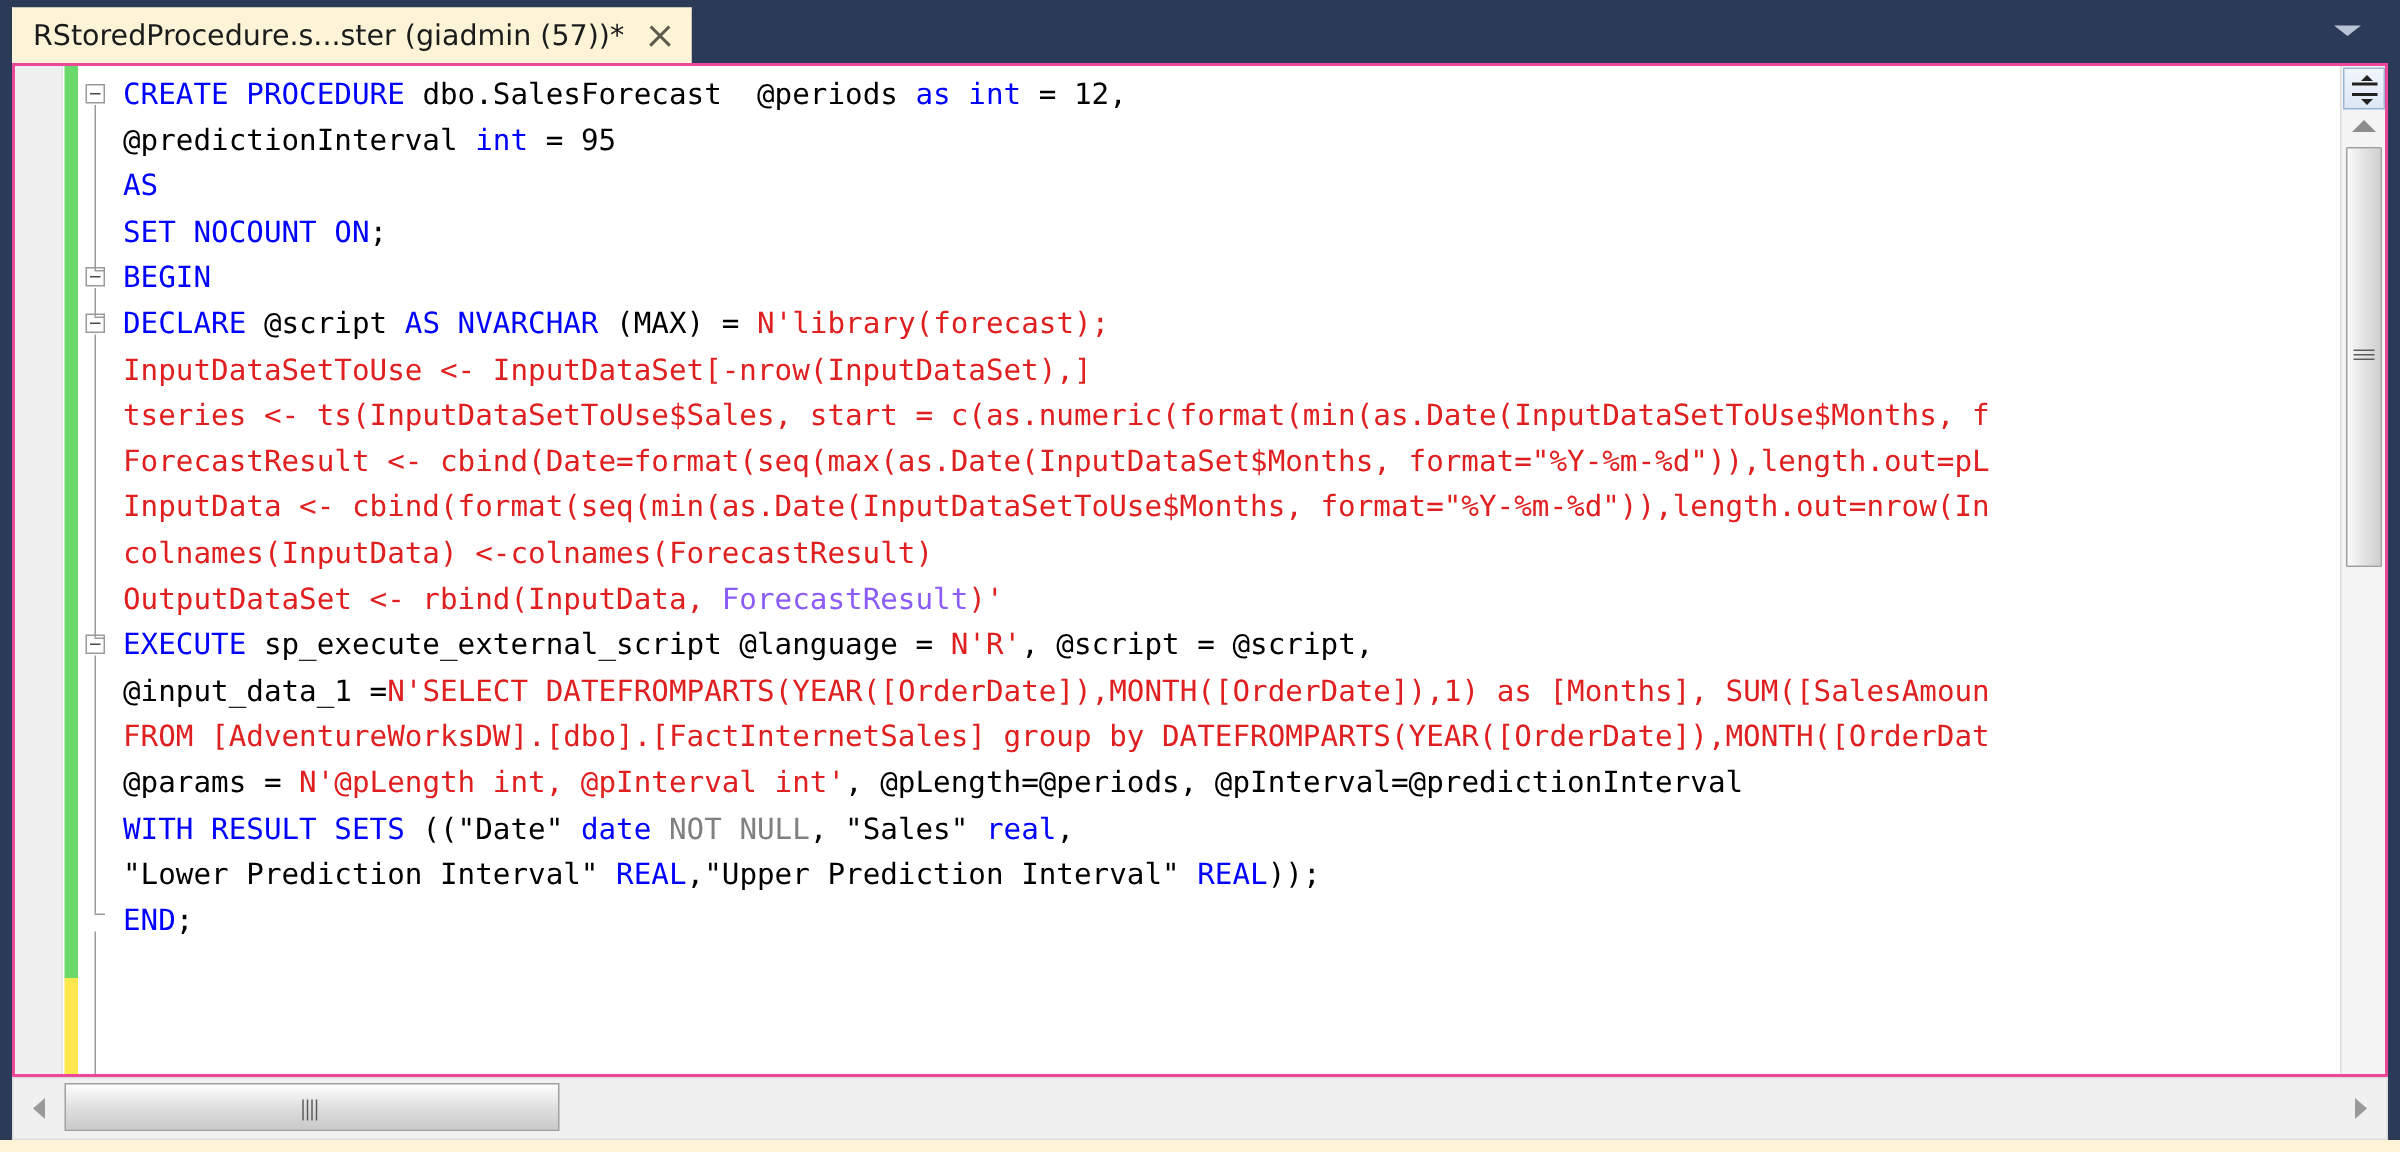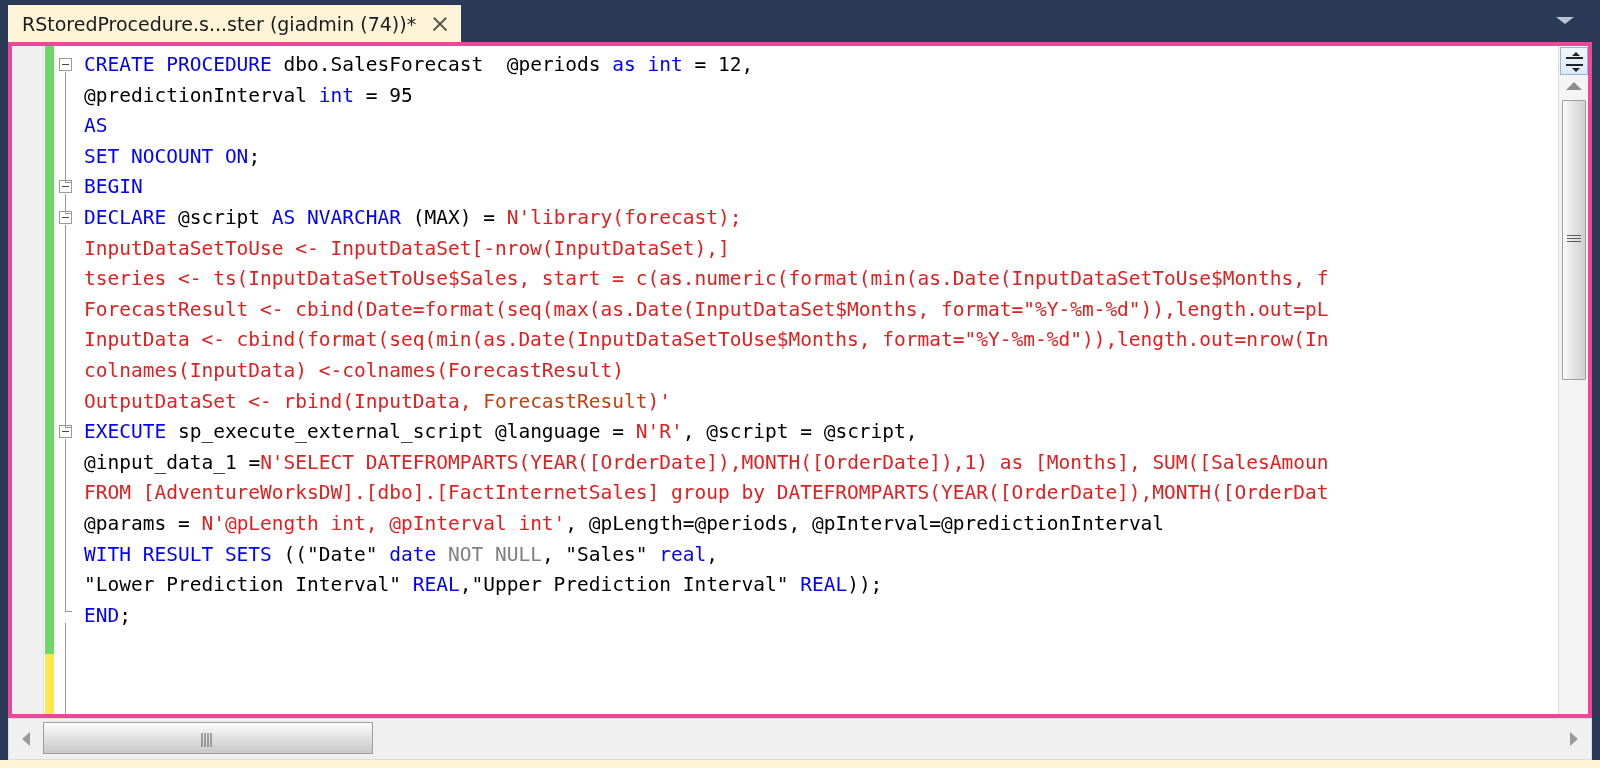--- a/index.html
+++ b/index.html
@@ -55,21 +55,21 @@
     border-right: 9px solid transparent;
     border-top: 7px solid #b9c3d6;
     cursor: pointer;
   }
 
   
   #editor-frame {
     position: absolute; left: 8px; top: 42px;
     width: 1584px; height: 676px;
     background: #ffffff;
-    border: 4px solid #ec4899;
+    border: 2px solid #ec4899;
     overflow: hidden;
   }
 
   
   #indicator-margin {
     position: absolute; left: 0; top: 0;
     width: 32px; height: 100%;
     background: #f0f0f0;
     border-right: 1px solid #e2e2e2;
   }
@@ -123,21 +123,21 @@
     font-family: "DejaVu Sans Mono", monospace;
     font-size: 19.5px;
     line-height: 30.6px;
     white-space: pre;
     color: #000000;
   }
   .ln { height: 30.6px; white-space: pre; }
 
   .kw   { color: #0000ff; }      
   .str  { color: #e02020; }      
-  .fn   { color: #c2410c; }      
+  .fn   { color: #8b5cf6; }      
   .pink { color: #000000; }      
   .gray { color: #808080; }      
   .plain{ color: #000000; }
 
   
   #vscroll {
     position: absolute; right: 0; top: 0;
     width: 30px; height: 676px;
     background: #f4f4f4;
     border-left: 1px solid #dcdcdc;
@@ -261,21 +261,21 @@
     position: absolute; left: 0; top: 760px;
     width: 1600px; height: 8px;
     background: #fdf4d8;
   }
 </style>
 </head>
 <body>
 
 <div id="tabstrip">
   <div id="tab">
-    <span id="tab-label">RStoredProcedure.s...ster (giadmin (74))*</span>
+    <span id="tab-label">RStoredProcedure.s...ster (giadmin (57))*</span>
     <span id="tab-close"></span>
   </div>
   <div id="tab-overflow"></div>
 </div>
 
 <div id="editor-frame">
 
   <div id="indicator-margin"></div>
   <div id="change-bar-green"></div>
   <div id="change-bar-yellow"></div>

